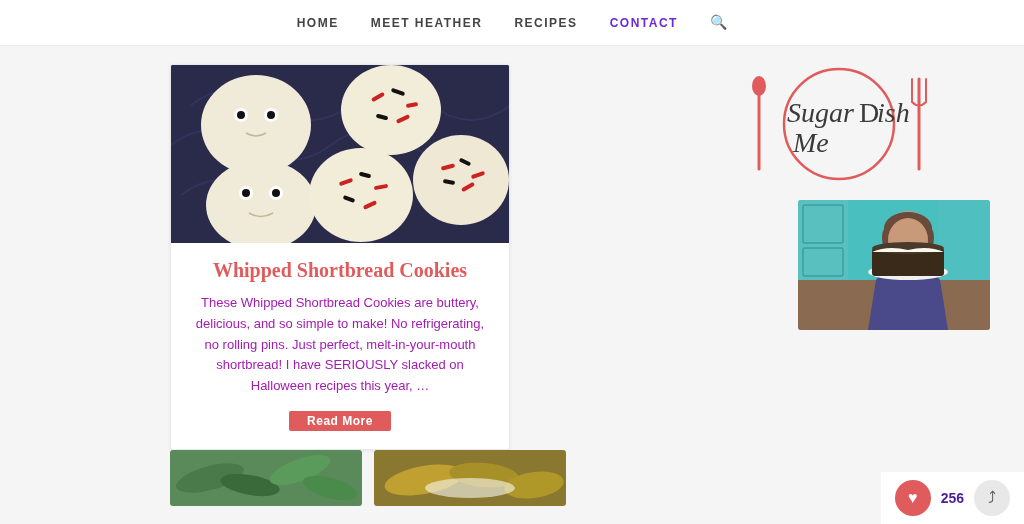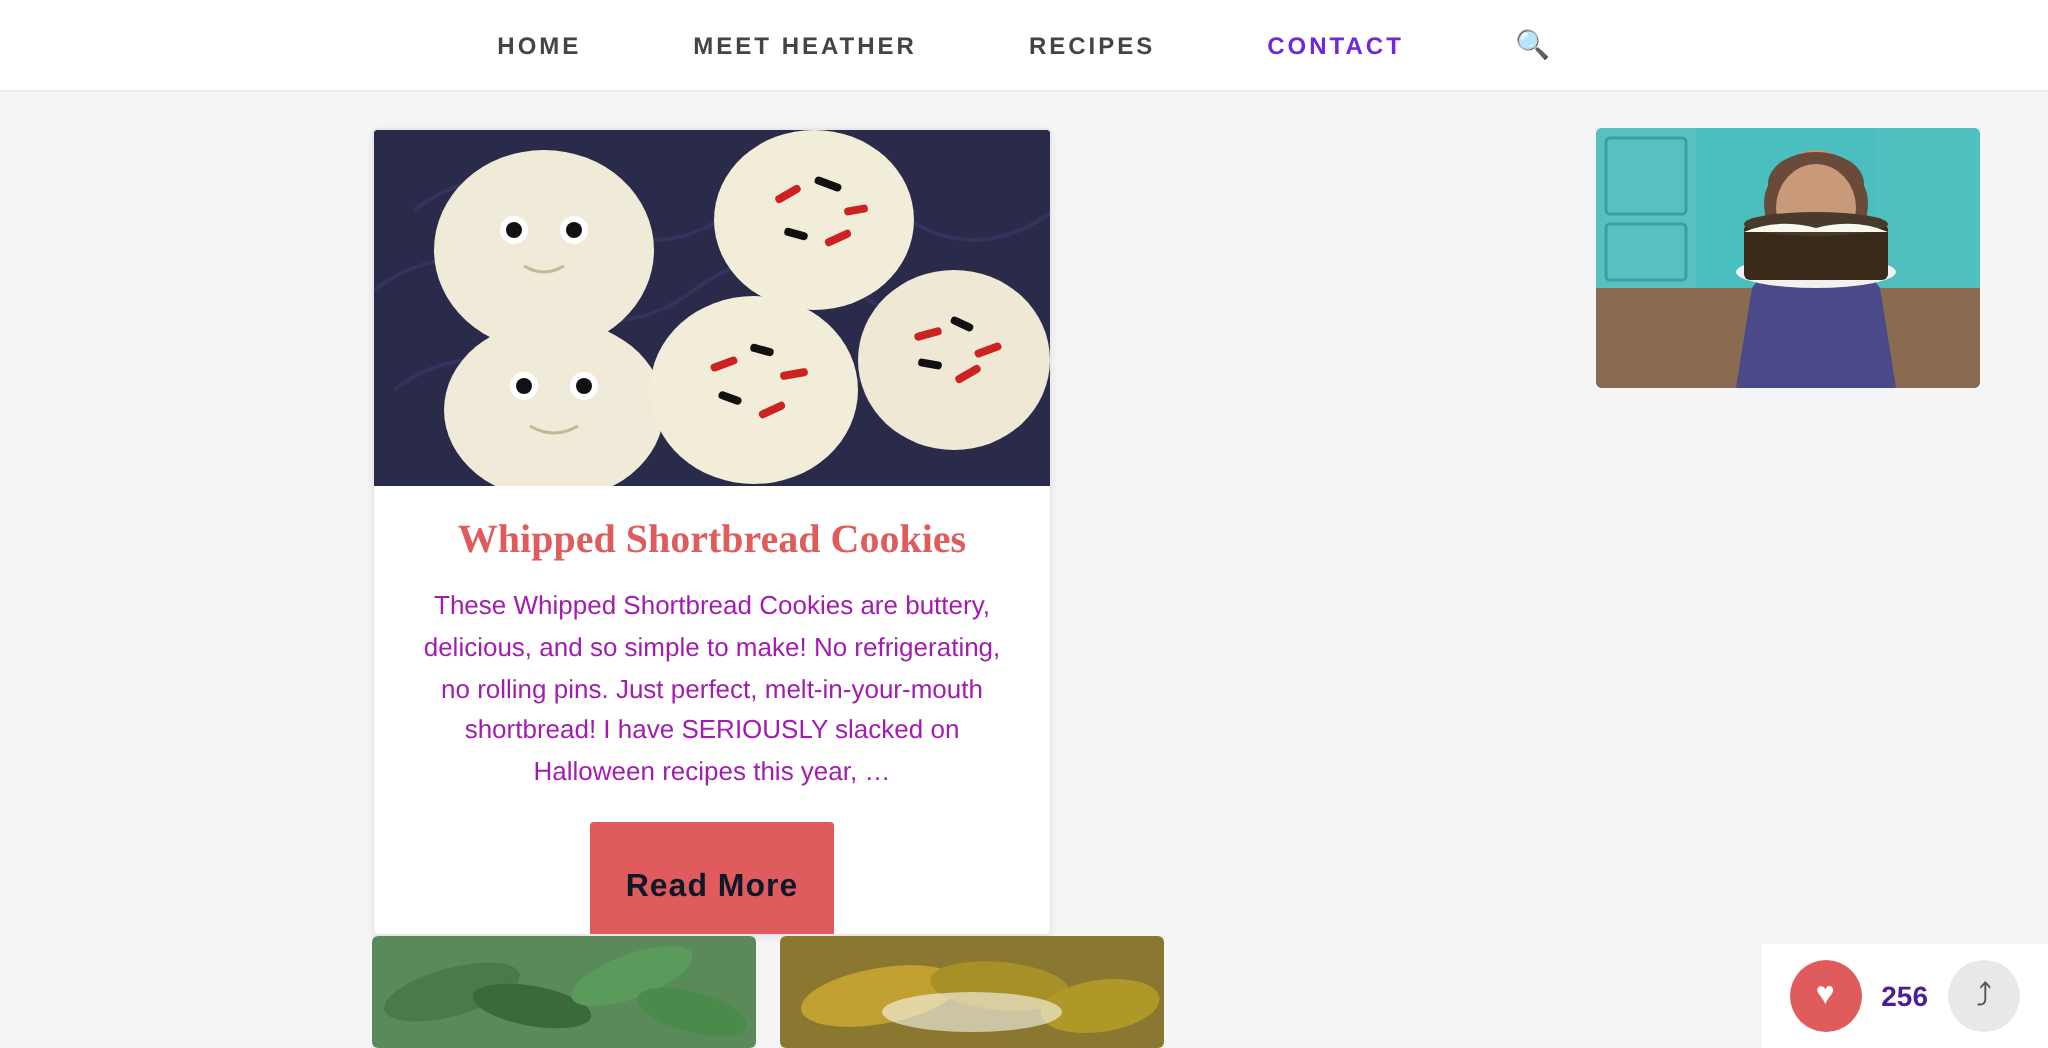--- a/index.html
+++ b/index.html
@@ -6,21 +6,21 @@
     body { font-family: 'Georgia', serif; background: #f5f5f5; width: 1024px; height: 524px; overflow: hidden; }
 
     
     .nav-bar {
       background: #fff;
       display: flex;
       align-items: center;
       justify-content: center;
       height: 46px;
       border-bottom: 1px solid #eee;
-      gap: 56px;
+      gap: 32px;
     }
     .nav-link {
       font-family: Arial, sans-serif;
       font-size: 12px;
       font-weight: 700;
       letter-spacing: 1.5px;
       text-decoration: none;
       color: #444;
       text-transform: uppercase;
       cursor: pointer;
@@ -39,21 +39,20 @@
       height: 478px;
     }
 
     
     .left-col {
       width: 630px;
       padding: 18px 20px 0 170px;
       display: flex;
       flex-direction: column;
       gap: 0;
-      margin-left: 16px;
     }
 
     
     .feature-card {
       background: #fff;
       border: 1px solid #e8e8e8;
       border-radius: 3px;
       overflow: hidden;
       width: 340px;
       box-shadow: 0 1px 4px rgba(0,0,0,0.06);
@@ -80,25 +79,25 @@
     .feature-card-text {
       font-family: Arial, sans-serif;
       font-size: 13px;
       color: #a21caf;
       line-height: 1.6;
       margin-bottom: 14px;
     }
     .read-more-btn {
       display: inline-block;
       background: #e05c5c;
-      color: #0f172a;
+      color: #ffffff;
       font-family: Arial, sans-serif;
-      font-size: 16px;
+      font-size: 12px;
       font-weight: 600;
-      padding: 24px 18px;
+      padding: 3px 18px;
       border: none;
       border-radius: 2px;
       cursor: pointer;
       letter-spacing: 0.5px;
     }
 
     
     .thumbnails-row {
       display: flex;
       gap: 12px;
@@ -283,20 +282,40 @@
 
           <ellipse cx="96" cy="38" rx="45" ry="10" fill="#f8f8f0" opacity="0.6"></ellipse>
         </svg>
       </div>
     </div>
 
   </div>
 
   <div class="right-col">
 
+    <div class="logo-svg-container">
+      <svg width="300" height="120" xmlns="http://www.w3.org/2000/svg">
+
+        <circle cx="152" cy="60" r="55" fill="none" stroke="#e05c5c" stroke-width="2.5"></circle>
+
+        <line x1="72" y1="15" x2="72" y2="105" stroke="#e05c5c" stroke-width="3" stroke-linecap="round"></line>
+        <ellipse cx="72" cy="22" rx="7" ry="10" fill="#e05c5c"></ellipse>
+
+        <line x1="232" y1="15" x2="232" y2="105" stroke="#e05c5c" stroke-width="3" stroke-linecap="round"></line>
+        <line x1="225" y1="15" x2="225" y2="38" stroke="#e05c5c" stroke-width="2" stroke-linecap="round"></line>
+        <line x1="232" y1="15" x2="232" y2="38" stroke="#e05c5c" stroke-width="2" stroke-linecap="round"></line>
+        <line x1="239" y1="15" x2="239" y2="38" stroke="#e05c5c" stroke-width="2" stroke-linecap="round"></line>
+        <path d="M225,38 Q232,45 239,38" fill="none" stroke="#e05c5c" stroke-width="2"></path>
+
+        <text x="100" y="58" font-family="Georgia, serif" font-size="28" font-style="italic" fill="#3a3a3a">Sugar</text>
+        <text x="172" y="58" font-family="Georgia, serif" font-size="28" font-style="normal" fill="#3a3a3a">D</text>
+        <text x="190" y="58" font-family="Georgia, serif" font-size="28" font-style="italic" fill="#3a3a3a">ish</text>
+        <text x="106" y="88" font-family="Georgia, serif" font-size="28" font-style="italic" fill="#3a3a3a">Me</text>
+      </svg>
+    </div>
 
     <div class="heather-card">
       <svg width="192" height="130" xmlns="http://www.w3.org/2000/svg">
 
         <rect width="192" height="130" fill="#4abfbf"></rect>
 
         <rect y="80" width="192" height="50" fill="#8a6a50"></rect>
 
         <rect x="0" y="0" width="50" height="80" fill="#5abfbf"></rect>
         <rect x="55" y="0" width="80" height="80" fill="#4abfbf"></rect>

